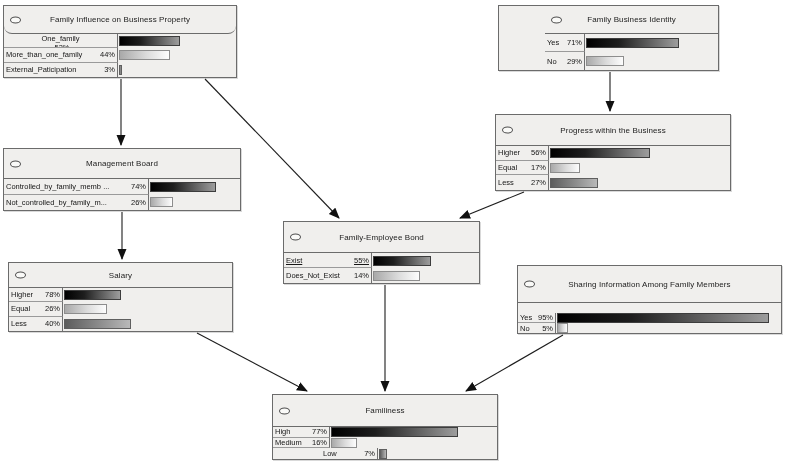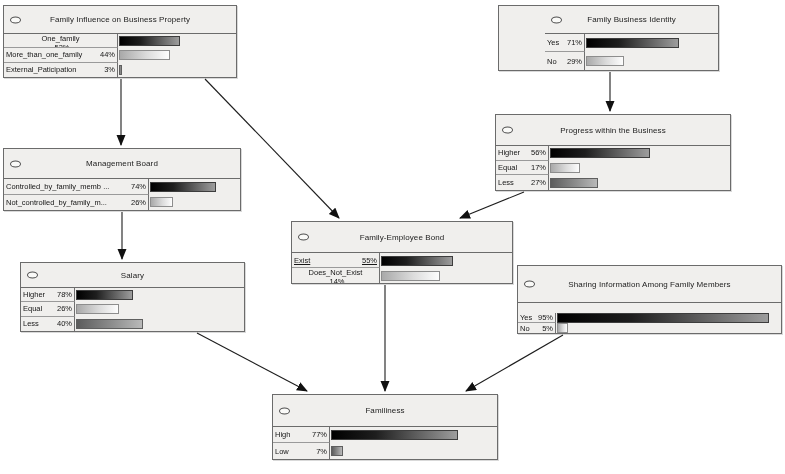--- a/index.html
+++ b/index.html
@@ -55,21 +55,21 @@
       <line x1="205" y1="79" x2="339" y2="218" class="edge-line" marker-end="url(#arrowhead)"></line>
       <line x1="610" y1="72" x2="610" y2="111" class="edge-line" marker-end="url(#arrowhead)"></line>
       <line x1="524" y1="192" x2="460" y2="218" class="edge-line" marker-end="url(#arrowhead)"></line>
       <line x1="122" y1="212" x2="122" y2="259" class="edge-line" marker-end="url(#arrowhead)"></line>
       <line x1="197" y1="333" x2="307" y2="391" class="edge-line" marker-end="url(#arrowhead)"></line>
       <line x1="385" y1="285" x2="385" y2="391" class="edge-line" marker-end="url(#arrowhead)"></line>
       <line x1="563" y1="335" x2="466" y2="391" class="edge-line" marker-end="url(#arrowhead)"></line>
     </svg>
 
   <div class="node" style="left: 3px; top: 5px; width: 234px; height: 73px;">
-    <div class="node-title" style="height: 28px;">
+    <div class="node-title" style="height: 28px; border-radius: 8px;">
       <span class="oval"></span>
       <span class="title-text">Family Influence on Business Property</span>
     </div>
     <div class="states">
   <div class="state-row">
     <div class="label-col" style="width: 114px; flex-direction: column;">
       <span class="state-label">One_family</span>
       <span class="state-value">53%</span>
     </div>
     <div class="bar-area">
@@ -186,49 +186,49 @@
       <span class="state-label">Less</span>
       <span class="state-value">27%</span>
     </div>
     <div class="bar-area">
       <div class="bar mid" style="width: 27%;"></div>
     </div>
   </div>
 </div>
   </div>
 
-  <div class="node" style="left: 283px; top: 221px; width: 222px; height: 63px; margin-left: 8px;">
+  <div class="node" style="left: 283px; top: 221px; width: 197px; height: 63px;">
     <div class="node-title" style="height: 31px;">
       <span class="oval"></span>
       <span class="title-text">Family-Employee Bond</span>
     </div>
     <div class="states">
   <div class="state-row">
     <div class="label-col" style="width: 88px; text-decoration: underline;">
       <span class="state-label">Exist</span>
       <span class="state-value">55%</span>
     </div>
     <div class="bar-area">
       <div class="bar dark" style="width: 55%;"></div>
     </div>
   </div>
 
   <div class="state-row">
-    <div class="label-col" style="width: 88px; flex-direction: column;">
+    <div class="label-col" style="width: 88px;">
       <span class="state-label">Does_Not_Exist</span>
       <span class="state-value">14%</span>
     </div>
     <div class="bar-area">
       <div class="bar light" style="width: 45%;"></div>
     </div>
   </div>
 </div>
   </div>
 
-  <div class="node" style="left: 20px; top: 262px; width: 225px; height: 70px;">
+  <div class="node" style="left: 8px; top: 262px; width: 225px; height: 70px;">
     <div class="node-title" style="height: 25px;">
       <span class="oval"></span>
       <span class="title-text">Salary</span>
     </div>
     <div class="states">
   <div class="state-row">
     <div class="label-col" style="width: 54px;">
       <span class="state-label">Higher</span>
       <span class="state-value">78%</span>
     </div>
@@ -296,23 +296,32 @@
   <div class="state-row">
     <div class="label-col" style="width: 57px;">
       <span class="state-label">High</span>
       <span class="state-value">77%</span>
     </div>
     <div class="bar-area">
       <div class="bar dark" style="width: 77%;"></div>
     </div>
   </div>
 
-
   <div class="state-row">
     <div class="label-col" style="width: 57px;">
+      <span class="state-label">Medium</span>
+      <span class="state-value">16%</span>
+    </div>
+    <div class="bar-area">
+      <div class="bar light" style="width: 16%;"></div>
+    </div>
+  </div>
+
+  <div class="state-row">
+    <div class="label-col" style="width: 57px; margin-left: 48px;">
       <span class="state-label">Low</span>
       <span class="state-value">7%</span>
     </div>
     <div class="bar-area">
       <div class="bar mid" style="width: 7%;"></div>
     </div>
   </div>
 </div>
   </div>
 </div>

